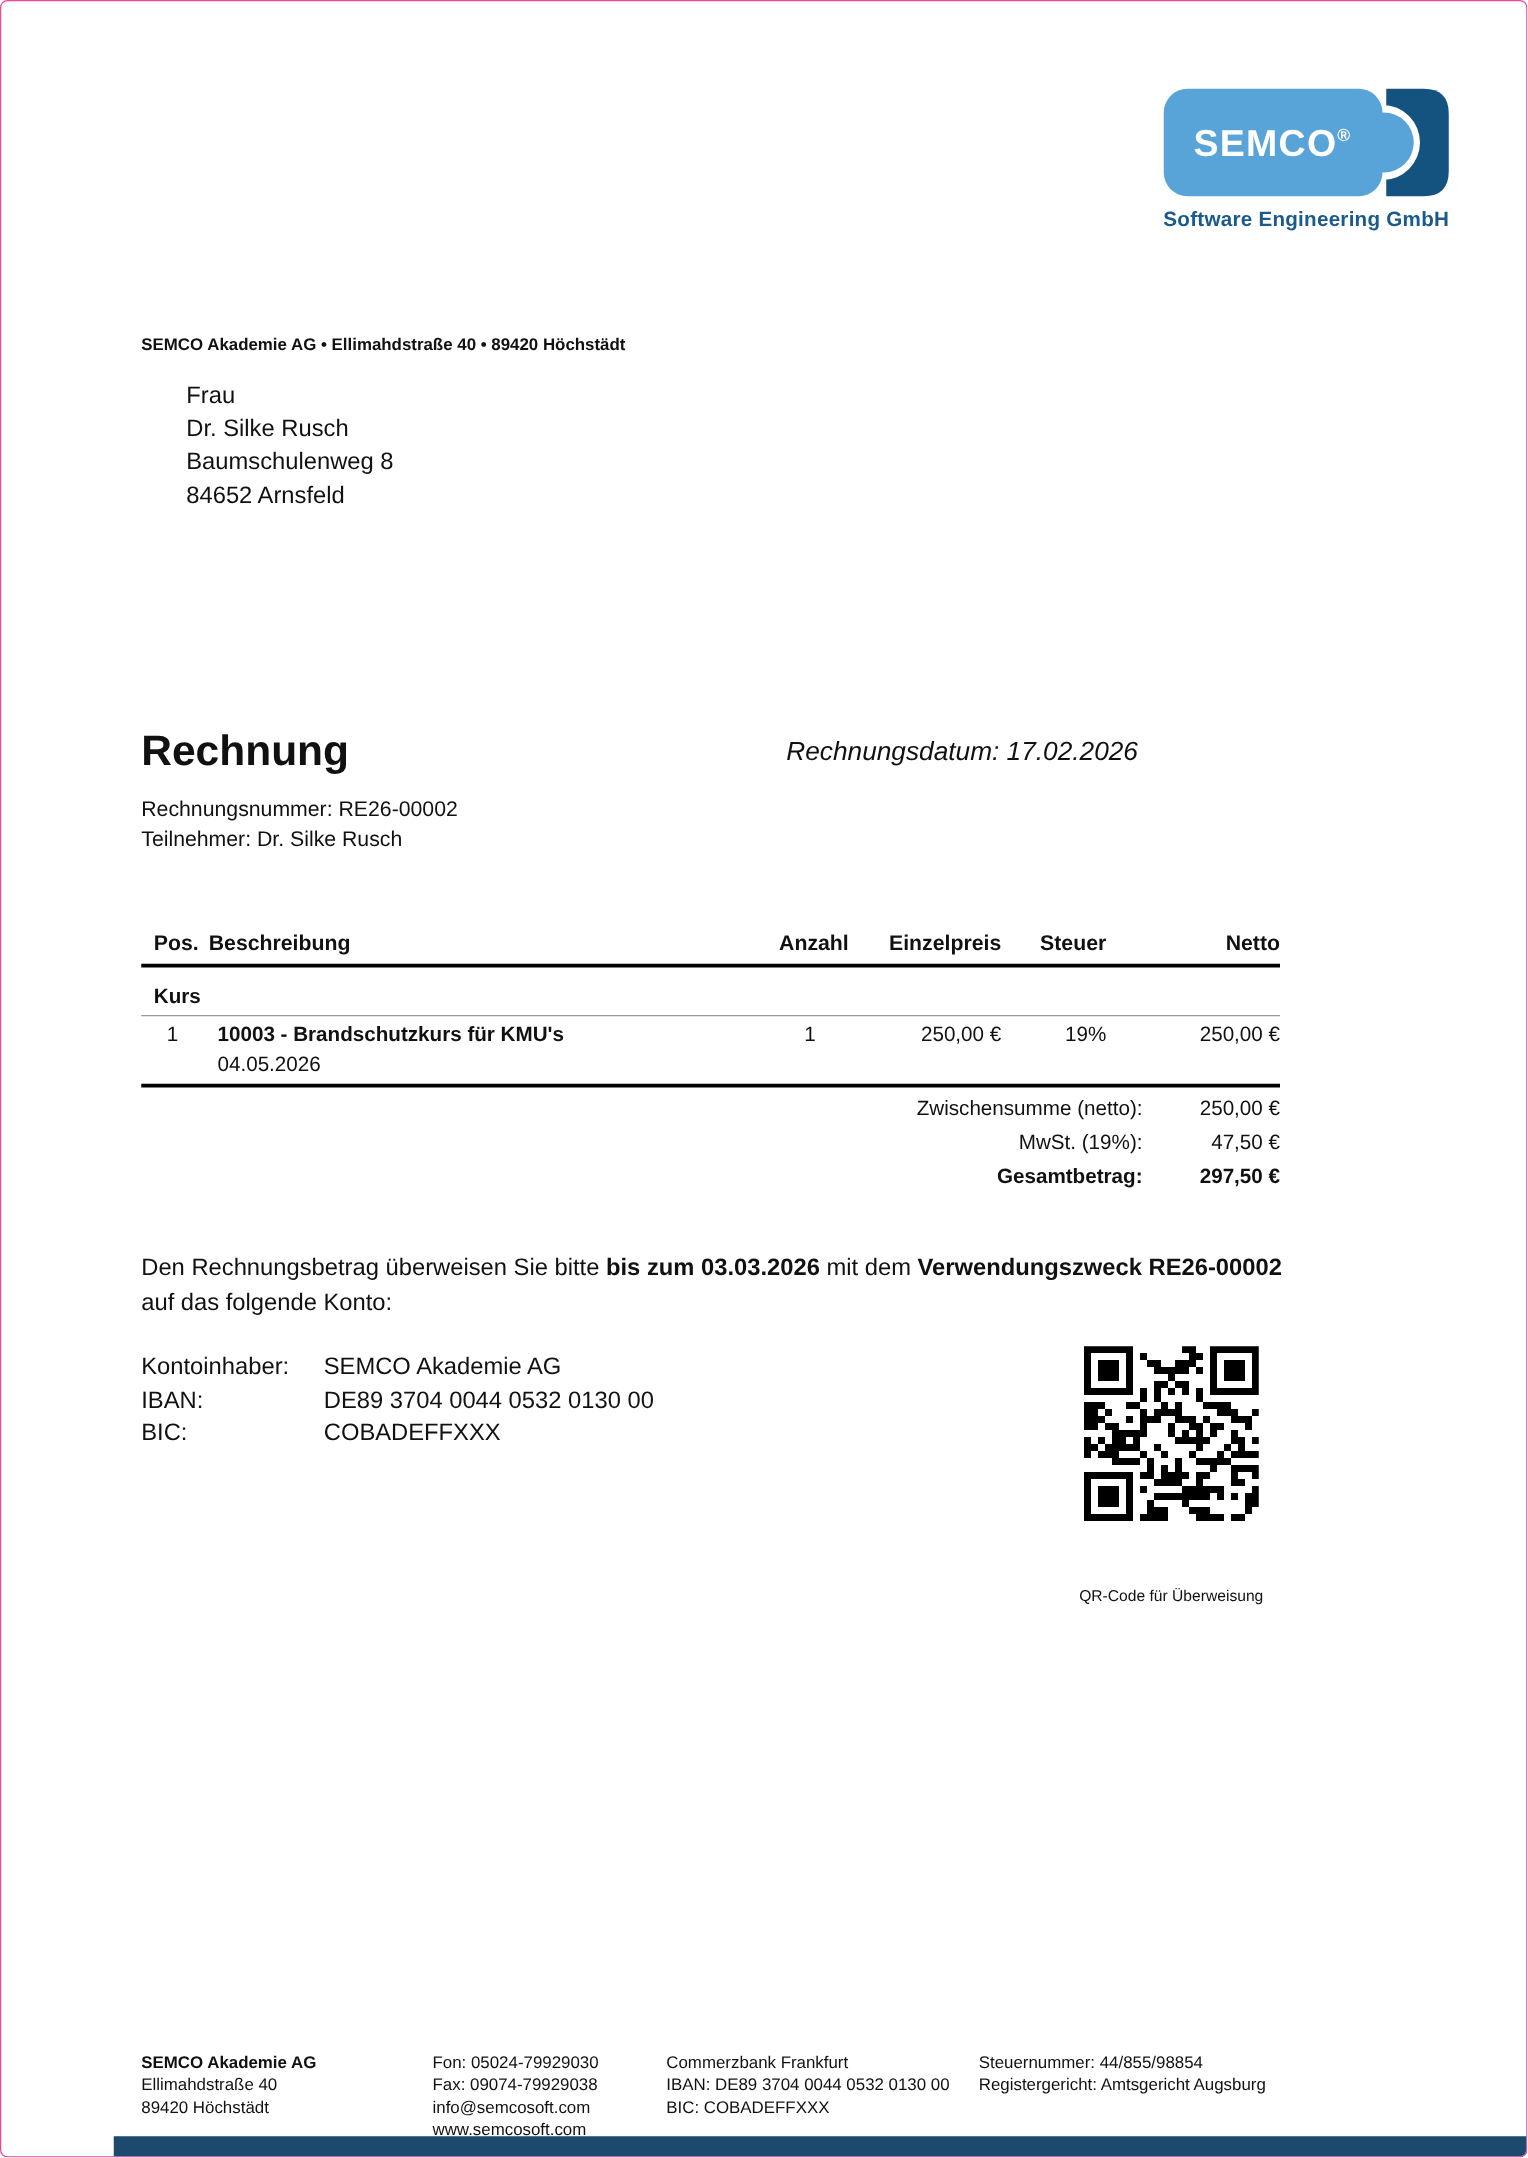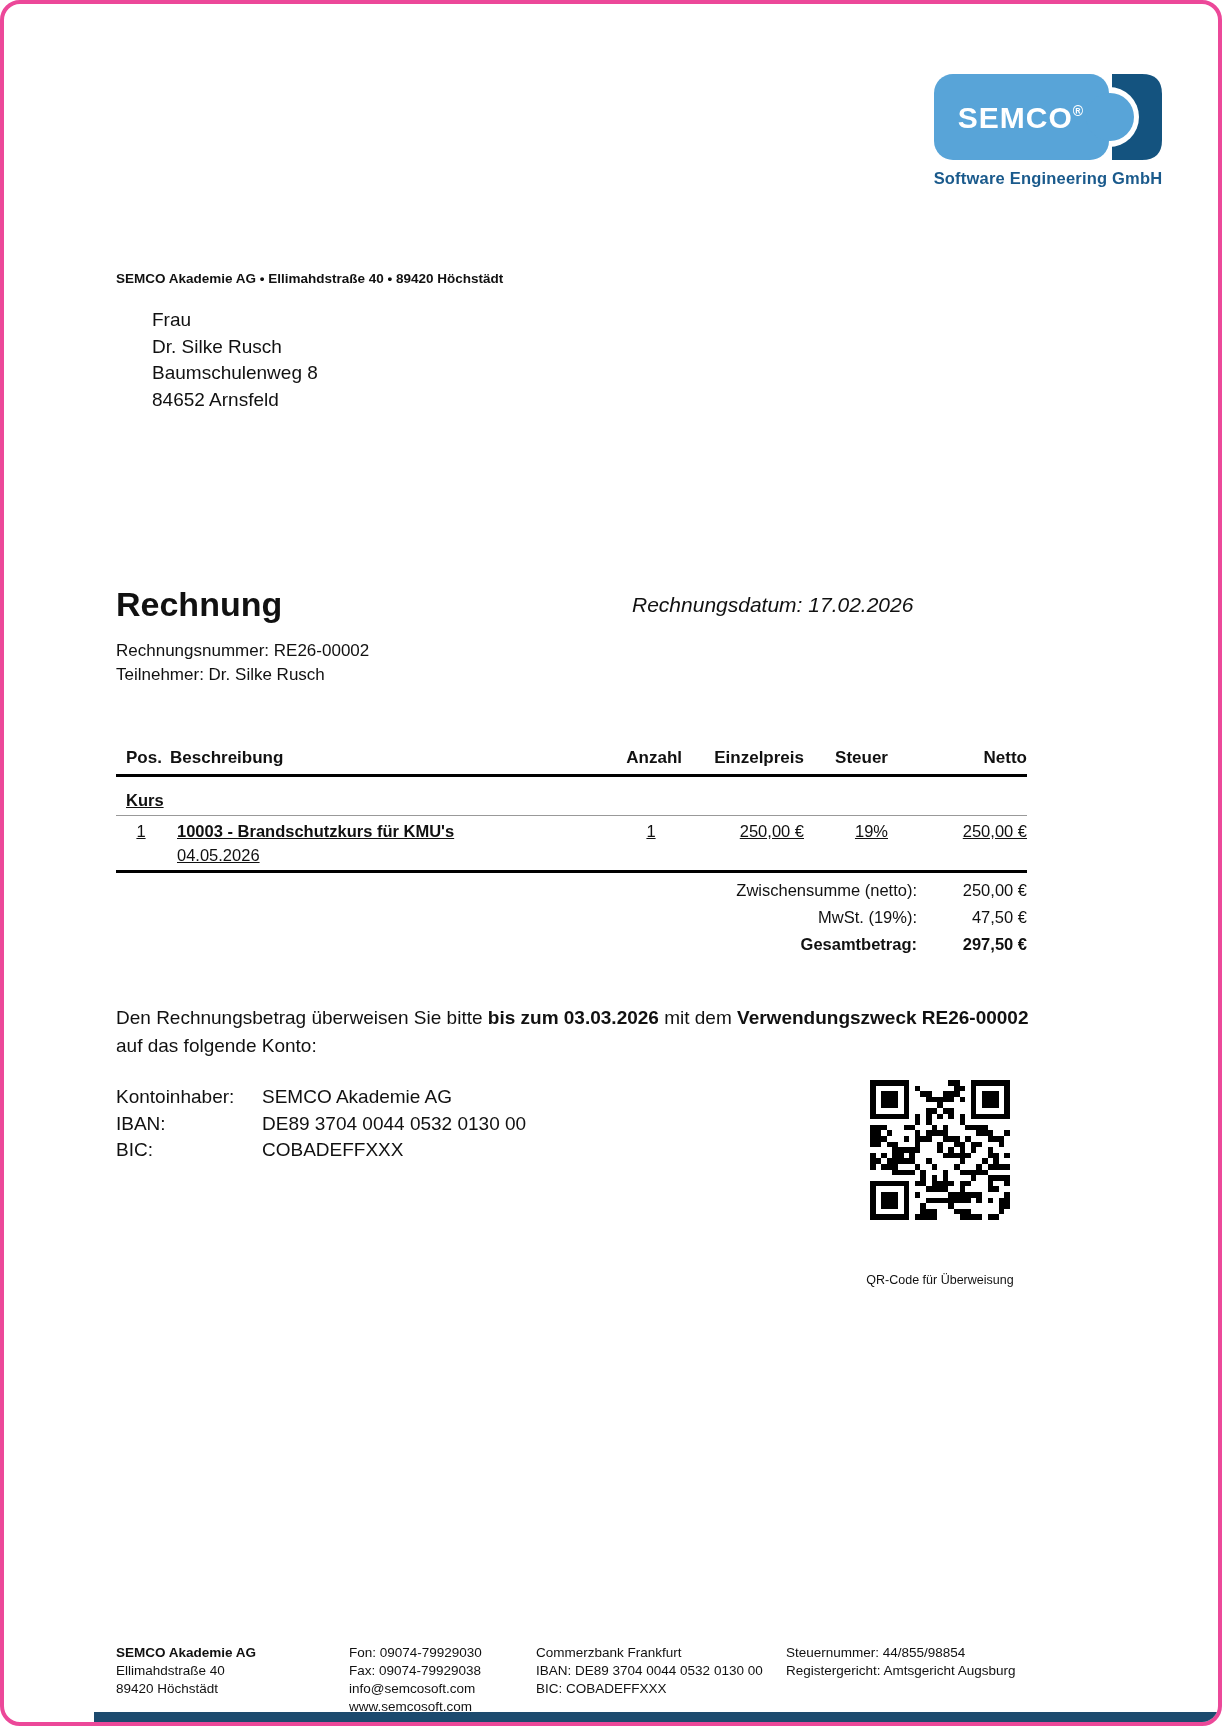--- a/index.html
+++ b/index.html
@@ -1,34 +1,34 @@
 <!DOCTYPE html>
 <html><head>
 <meta charset="utf-8">
 <style>
   html,body{margin:0;padding:0;background:#fff;}
   body{width:1222px;height:1726px;position:relative;font-family:"Liberation Sans",sans-serif;color:#111;}
-  .page{position:absolute;inset:0;background:#fff;border:4px solid #ec4899;border-radius:20px;overflow:hidden;box-sizing:border-box;}
+  .page{position:absolute;inset:0;background:#fff;border:1px solid #ec4899;border-radius:6px;overflow:hidden;box-sizing:border-box;}
   .abs{position:absolute;}
   .r{text-align:right;}
   .c{text-align:center;}
   .b{font-weight:bold;}
   
   .logo-block{left:928px;top:68px;width:232px;}
   .logo-tagline{margin-top:3px;text-align:center;font-size:16.5px;font-weight:bold;color:#1a5a8c;white-space:nowrap;letter-spacing:.2px;}
   
   .sender{left:112px;top:267px;font-size:13.5px;font-weight:600;}
   .recipient{left:112px;top:303px;font-size:19px;line-height:26.5px;margin-left:36px;}
   
   .title{left:112px;top:581px;font-size:34px;font-weight:bold;}
   .date{left:628px;top:589px;width:400px;font-size:21px;font-style:italic;}
   .meta{left:112px;font-size:17px;}
   
   .th{font-size:17px;font-weight:bold;top:744px;}
-  .td{font-size:16.5px;text-decoration:underline;}
+  .td{font-size:16.5px;}
   .rule{left:112px;width:911px;background:#000;}
   .rule-thin{left:112px;width:911px;height:1px;background:#999;}
   .tot-label{left:613px;width:300px;text-align:right;font-size:16.5px;}
   .tot-value{left:873px;width:150px;text-align:right;font-size:16.5px;}
   
   .paynote{left:112px;top:1000px;width:932px;font-size:19px;line-height:27.5px;}
   
   .bank{left:112px;top:1080px;font-size:19px;line-height:26.5px;}
   .bank .lbl{display:inline-block;width:146px;}
   
@@ -412,21 +412,21 @@
       </svg>
     </div>
   <div class="abs qr-caption">QR-Code für Überweisung</div>
 
   <div class="abs fcol" style="left:112px;">
     <div class="b">SEMCO Akademie AG</div>
     <div>Ellimahdstraße 40</div>
     <div>89420 Höchstädt</div>
   </div>
   <div class="abs fcol" style="left:345px;">
-    <div>Fon: 09074-79929030</div>
+    <div>Fon: 05024-79929030</div>
     <div>Fax: 09074-79929038</div>
     <div>info@semcosoft.com</div>
     <div>www.semcosoft.com</div>
   </div>
   <div class="abs fcol" style="left:532px;">
     <div>Commerzbank Frankfurt</div>
     <div>IBAN: DE89 3704 0044 0532 0130 00</div>
     <div>BIC: COBADEFFXXX</div>
   </div>
   <div class="abs fcol" style="left:782px;">

